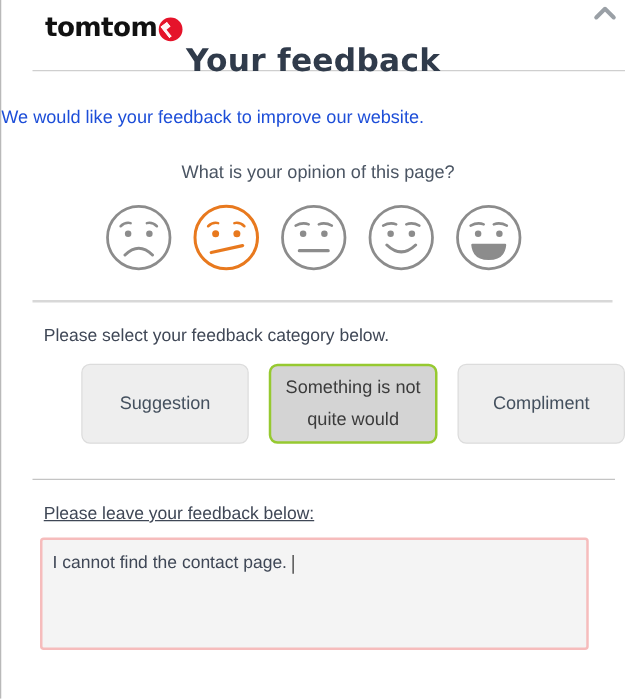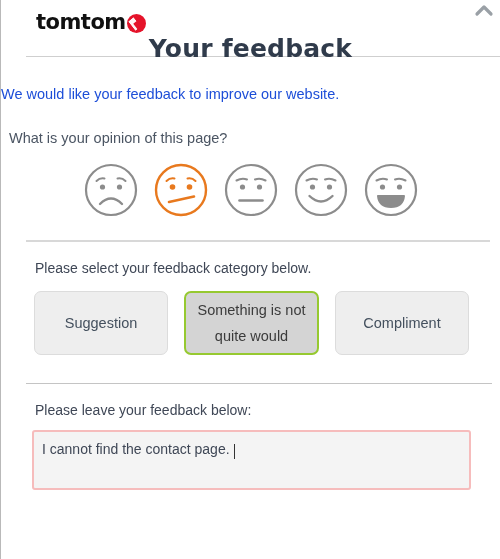--- a/index.html
+++ b/index.html
@@ -101,21 +101,21 @@
   .divider.d3 { background: #c4c4c4; margin-right: 8px; }
 
   
   .intro {
     text-align: left;
     color: #1d4ed8;
     font-size: 14.5px;
     padding-top: 29px;
   }
   .question {
-    text-align: left;
+    text-align: center;
     color: #4b5563;
     font-size: 14.5px;
     padding-top: 28px;
     padding-left: 8px;
   }
 
   
   .faces {
     display: flex;
     justify-content: center;
@@ -133,20 +133,21 @@
   
   .cat-label {
     color: #3f4756;
     font-size: 14px;
     padding: 18px 0 0 34px;
   }
   .cat-row {
     display: flex;
     gap: 16px;
     padding: 15px 0 0 33px;
+    justify-content: flex-end;
   }
   .cat-btn {
     height: 64px;
     border-radius: 7px;
     background: #eeeeee;
     border: 1px solid #dcdcdc;
     color: #44505e;
     font-size: 14.5px;
     display: flex;
     align-items: center;
@@ -163,25 +164,26 @@
     background: #d4d4d4;
     border: 2px solid #96c930;
     color: #3b3b3b;
   }
 
   
   .fb-label {
     color: #3f4756;
     font-size: 14px;
     padding: 18px 0 0 34px;
+    text-decoration: underline;
   }
   .fb-box {
     margin: 12px 0 0 31px;
     width: 439px;
-    height: 60px;
+    height: 90px;
     background: #f4f4f4;
     border: 2px solid #f6bcbc;
     border-radius: 3px;
     box-sizing: border-box;
     position: relative;
     cursor: text;
   }
   .fb-text {
     position: absolute;
     left: 8px;

